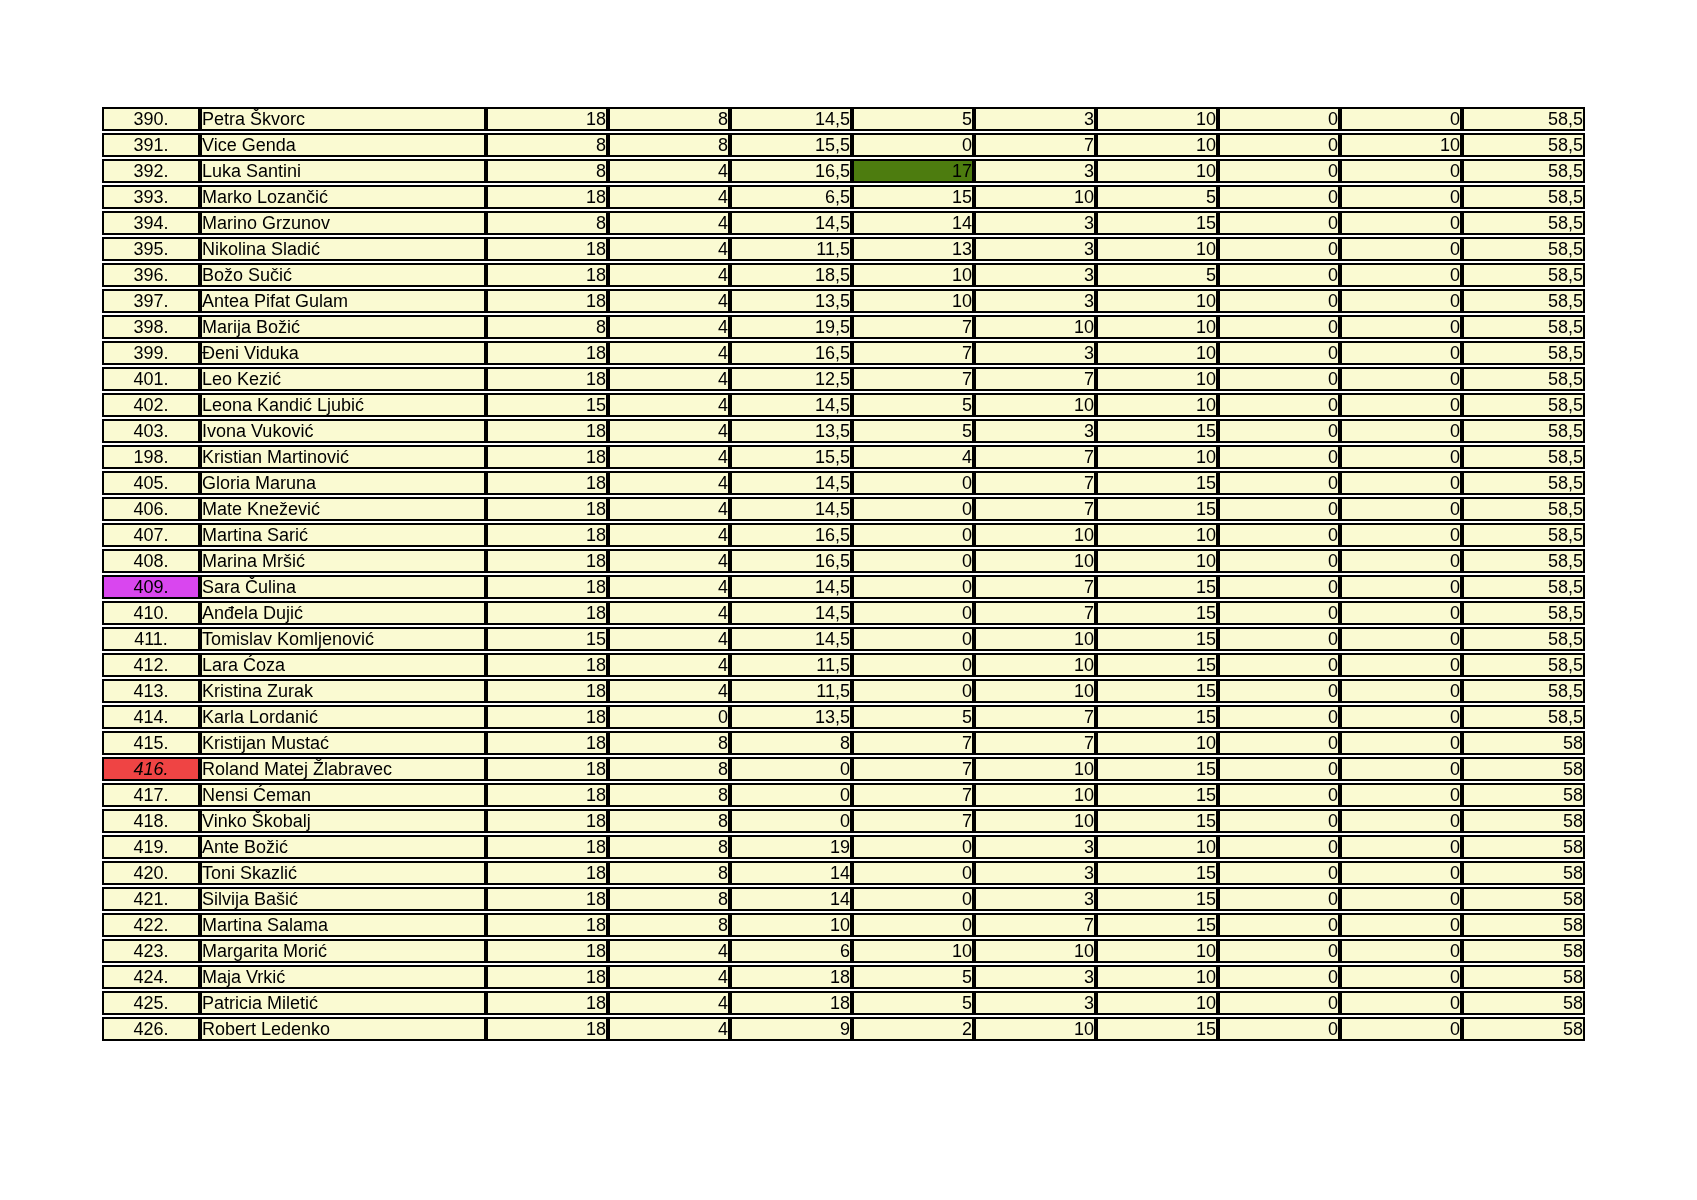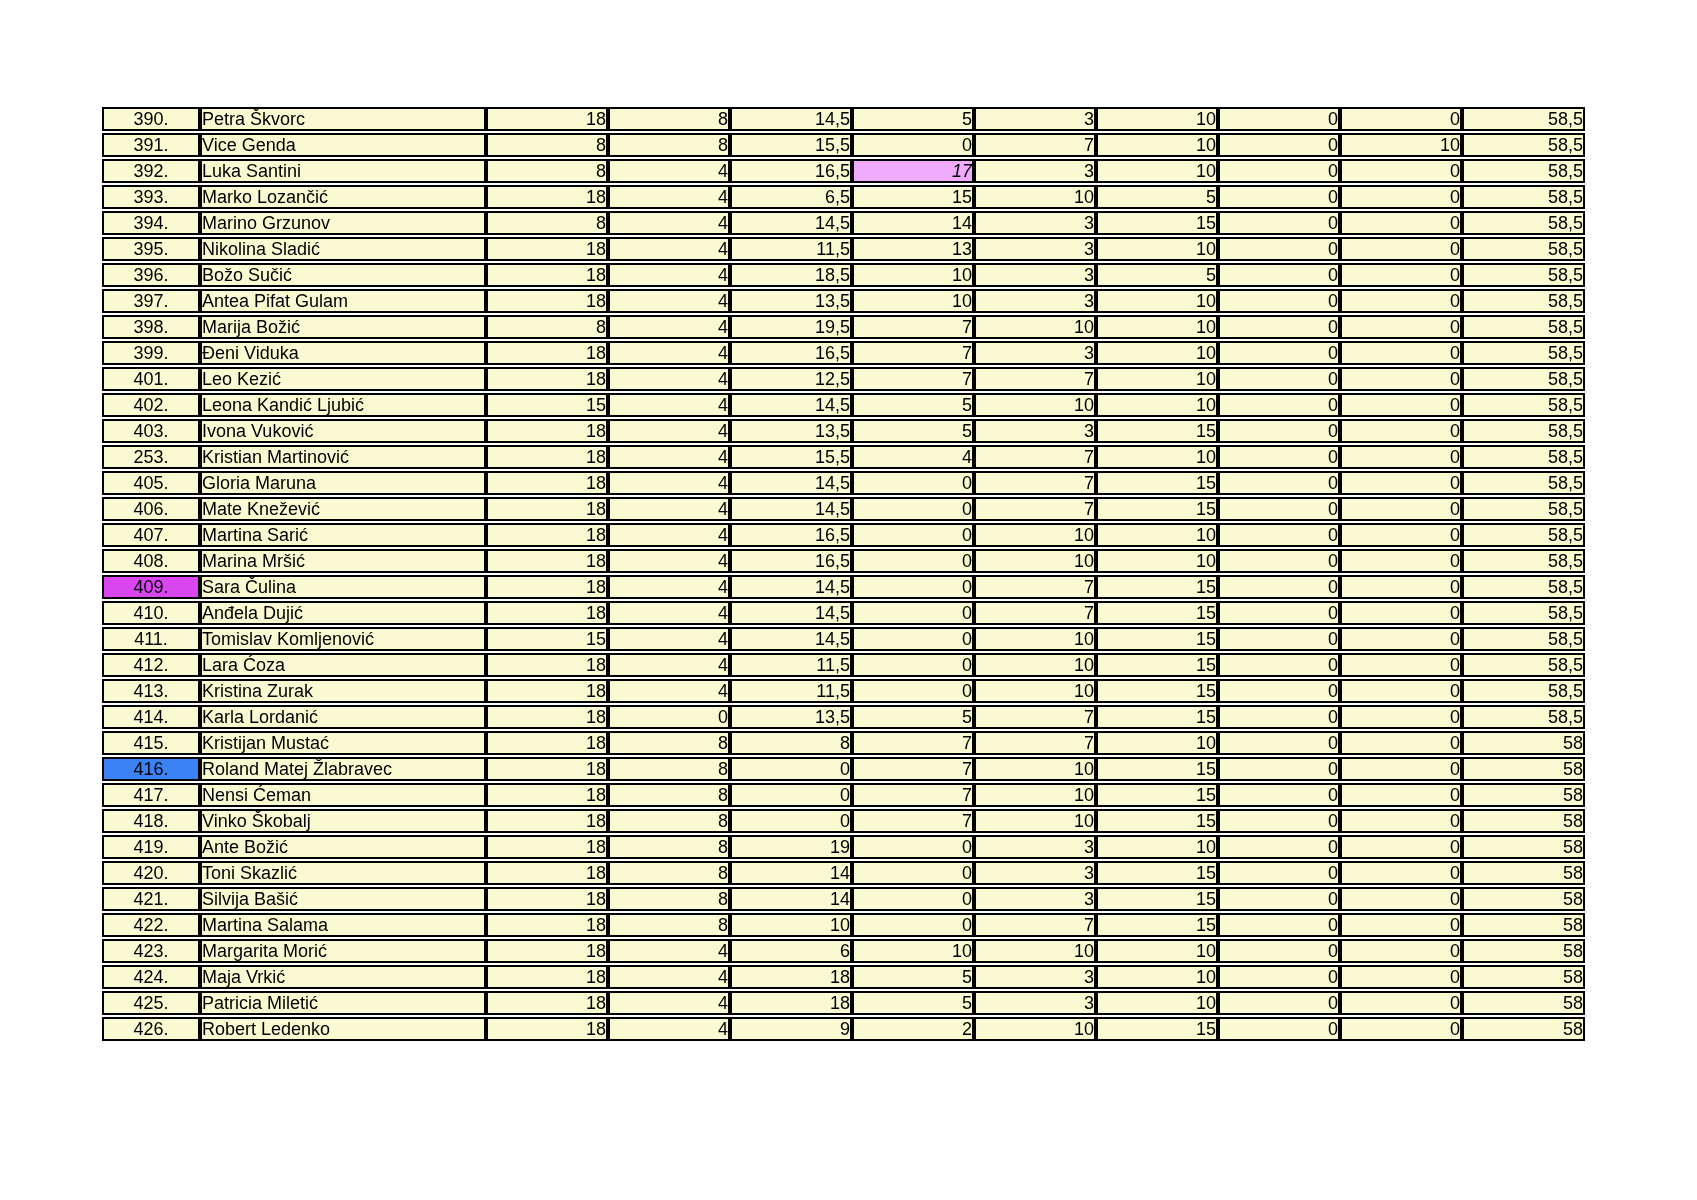--- a/index.html
+++ b/index.html
@@ -87,21 +87,21 @@
     <td class="num" style="background: rgb(250, 250, 210); border-color: rgb(0, 0, 0);">0</td>
     <td class="num" style="background: rgb(250, 250, 210); border-color: rgb(0, 0, 0);">10</td>
     <td class="num total" style="background: rgb(250, 250, 210); border-color: rgb(0, 0, 0);">58,5</td>
   </tr>
         <tr>
     <td class="rank" style="background: rgb(250, 250, 210); border-color: rgb(0, 0, 0);">392.</td>
     <td class="name" style="background: rgb(250, 250, 210); border-color: rgb(0, 0, 0);">Luka Santini</td>
     <td class="num" style="background: rgb(250, 250, 210); border-color: rgb(0, 0, 0);">8</td>
     <td class="num" style="background: rgb(250, 250, 210); border-color: rgb(0, 0, 0);">4</td>
     <td class="num" style="background: rgb(250, 250, 210); border-color: rgb(0, 0, 0);">16,5</td>
-    <td class="num" style="background: #f0abfc; border-color: rgb(0, 0, 0); font-style: italic;">17</td>
+    <td class="num" style="background: #4d7c0f; border-color: rgb(0, 0, 0);">17</td>
     <td class="num" style="background: rgb(250, 250, 210); border-color: rgb(0, 0, 0);">3</td>
     <td class="num" style="background: rgb(250, 250, 210); border-color: rgb(0, 0, 0);">10</td>
     <td class="num" style="background: rgb(250, 250, 210); border-color: rgb(0, 0, 0);">0</td>
     <td class="num" style="background: rgb(250, 250, 210); border-color: rgb(0, 0, 0);">0</td>
     <td class="num total" style="background: rgb(250, 250, 210); border-color: rgb(0, 0, 0);">58,5</td>
   </tr>
         <tr>
     <td class="rank" style="background: rgb(250, 250, 210); border-color: rgb(0, 0, 0);">393.</td>
     <td class="name" style="background: rgb(250, 250, 210); border-color: rgb(0, 0, 0);">Marko Lozančić</td>
     <td class="num" style="background: rgb(250, 250, 210); border-color: rgb(0, 0, 0);">18</td>
@@ -225,21 +225,21 @@
     <td class="num" style="background: rgb(250, 250, 210); border-color: rgb(0, 0, 0);">4</td>
     <td class="num" style="background: rgb(250, 250, 210); border-color: rgb(0, 0, 0);">13,5</td>
     <td class="num" style="background: rgb(250, 250, 210); border-color: rgb(0, 0, 0);">5</td>
     <td class="num" style="background: rgb(250, 250, 210); border-color: rgb(0, 0, 0);">3</td>
     <td class="num" style="background: rgb(250, 250, 210); border-color: rgb(0, 0, 0);">15</td>
     <td class="num" style="background: rgb(250, 250, 210); border-color: rgb(0, 0, 0);">0</td>
     <td class="num" style="background: rgb(250, 250, 210); border-color: rgb(0, 0, 0);">0</td>
     <td class="num total" style="background: rgb(250, 250, 210); border-color: rgb(0, 0, 0);">58,5</td>
   </tr>
         <tr>
-    <td class="rank" style="background: rgb(250, 250, 210); border-color: rgb(0, 0, 0);">253.</td>
+    <td class="rank" style="background: rgb(250, 250, 210); border-color: rgb(0, 0, 0);">198.</td>
     <td class="name" style="background: rgb(250, 250, 210); border-color: rgb(0, 0, 0);">Kristian Martinović</td>
     <td class="num" style="background: rgb(250, 250, 210); border-color: rgb(0, 0, 0);">18</td>
     <td class="num" style="background: rgb(250, 250, 210); border-color: rgb(0, 0, 0);">4</td>
     <td class="num" style="background: rgb(250, 250, 210); border-color: rgb(0, 0, 0);">15,5</td>
     <td class="num" style="background: rgb(250, 250, 210); border-color: rgb(0, 0, 0);">4</td>
     <td class="num" style="background: rgb(250, 250, 210); border-color: rgb(0, 0, 0);">7</td>
     <td class="num" style="background: rgb(250, 250, 210); border-color: rgb(0, 0, 0);">10</td>
     <td class="num" style="background: rgb(250, 250, 210); border-color: rgb(0, 0, 0);">0</td>
     <td class="num" style="background: rgb(250, 250, 210); border-color: rgb(0, 0, 0);">0</td>
     <td class="num total" style="background: rgb(250, 250, 210); border-color: rgb(0, 0, 0);">58,5</td>
@@ -381,21 +381,21 @@
     <td class="num" style="background: rgb(250, 250, 210); border-color: rgb(0, 0, 0);">8</td>
     <td class="num" style="background: rgb(250, 250, 210); border-color: rgb(0, 0, 0);">8</td>
     <td class="num" style="background: rgb(250, 250, 210); border-color: rgb(0, 0, 0);">7</td>
     <td class="num" style="background: rgb(250, 250, 210); border-color: rgb(0, 0, 0);">7</td>
     <td class="num" style="background: rgb(250, 250, 210); border-color: rgb(0, 0, 0);">10</td>
     <td class="num" style="background: rgb(250, 250, 210); border-color: rgb(0, 0, 0);">0</td>
     <td class="num" style="background: rgb(250, 250, 210); border-color: rgb(0, 0, 0);">0</td>
     <td class="num total" style="background: rgb(250, 250, 210); border-color: rgb(0, 0, 0);">58</td>
   </tr>
         <tr>
-    <td class="rank" style="background: #3b82f6; border-color: rgb(0, 0, 0);">416.</td>
+    <td class="rank" style="background: #ef4444; border-color: rgb(0, 0, 0); font-style: italic;">416.</td>
     <td class="name" style="background: rgb(250, 250, 210); border-color: rgb(0, 0, 0);">Roland Matej Žlabravec</td>
     <td class="num" style="background: rgb(250, 250, 210); border-color: rgb(0, 0, 0);">18</td>
     <td class="num" style="background: rgb(250, 250, 210); border-color: rgb(0, 0, 0);">8</td>
     <td class="num" style="background: rgb(250, 250, 210); border-color: rgb(0, 0, 0);">0</td>
     <td class="num" style="background: rgb(250, 250, 210); border-color: rgb(0, 0, 0);">7</td>
     <td class="num" style="background: rgb(250, 250, 210); border-color: rgb(0, 0, 0);">10</td>
     <td class="num" style="background: rgb(250, 250, 210); border-color: rgb(0, 0, 0);">15</td>
     <td class="num" style="background: rgb(250, 250, 210); border-color: rgb(0, 0, 0);">0</td>
     <td class="num" style="background: rgb(250, 250, 210); border-color: rgb(0, 0, 0);">0</td>
     <td class="num total" style="background: rgb(250, 250, 210); border-color: rgb(0, 0, 0);">58</td>

